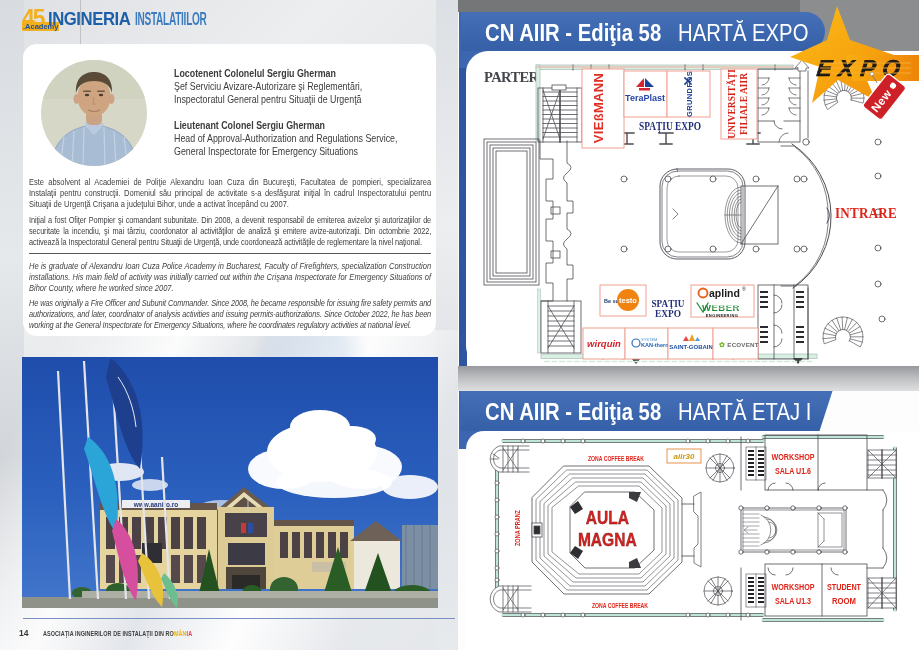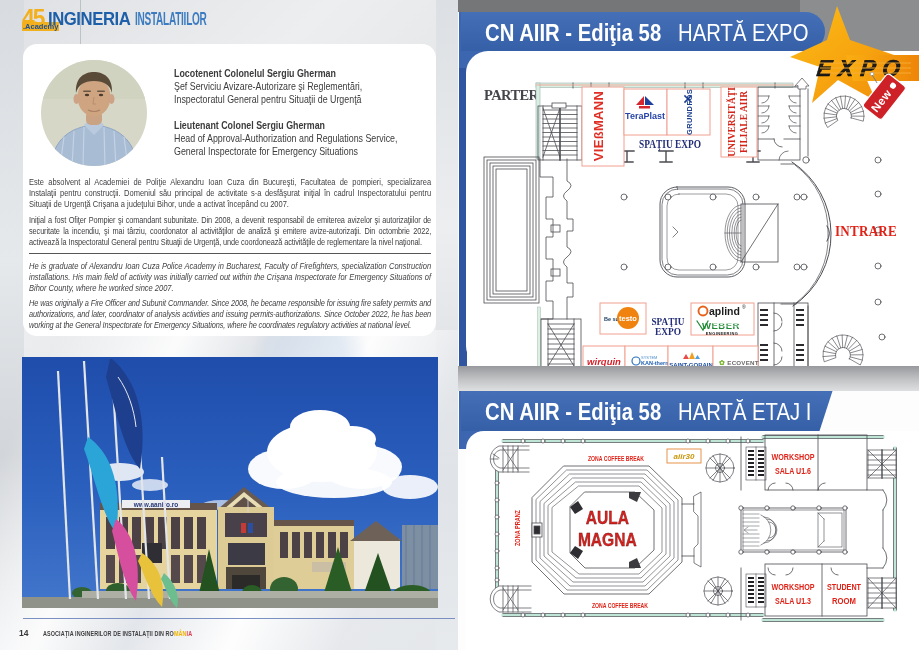--- a/index.html
+++ b/index.html
@@ -241,21 +241,21 @@
 
   <div class="abs" style="left:458.5px;top:391px;width:8.5px;height:225px;background:#2f55a0;"></div>
 
   <div class="abs" style="left:458.5px;top:12px;width:32px;height:56px;background:#3c66b0;"></div>
 
   <div class="abs" style="left:460.5px;top:12px;width:364px;height:39px;background:linear-gradient(180deg,#4570b8,#3560a8);border-radius:0 20px 20px 0;"></div>
 
   <div class="abs" style="left:485px;top:19px;height:32px;color:#fff;font-size:24px;white-space:nowrap;transform:scaleX(.845);transform-origin:left;"><span style="font-weight:bold;">CN AIIR - Ediţia 58</span><span style="display:inline-block;width:20px;"></span><span style="font-weight:normal;">HARTĂ EXPO</span></div>
 
   <div class="abs" style="left:466px;top:51px;width:453px;height:315px;background:#fff;border-radius:22px 0 0 20px;"></div>
-  <div id="plan1host" class="abs" style="left:463px;top:69px;width:456px;height:315px;text-align:right;">
+  <div id="plan1host" class="abs" style="left:463px;top:51px;width:456px;height:315px;text-align:right;">
   <svg width="456" height="315" viewBox="0 0 456 315" fill="none" stroke-linecap="square">
     <g stroke="#4b4c52" stroke-width="0.8">
 
       <text x="21" y="31" font-family="Liberation Serif,serif" font-size="14.5" font-weight="bold" fill="#45464c" stroke="none" textLength="55">PARTER</text>
 
       <rect x="73" y="14" width="257" height="4.5" fill="#d9efe4" stroke="#9fb3ab" stroke-width="0.6"></rect>
       <line x1="110" y1="14" x2="110" y2="19"></line>
           <line x1="128" y1="14" x2="128" y2="19"></line>
           <line x1="146" y1="14" x2="146" y2="19"></line>
           <line x1="222" y1="14" x2="222" y2="19"></line>

